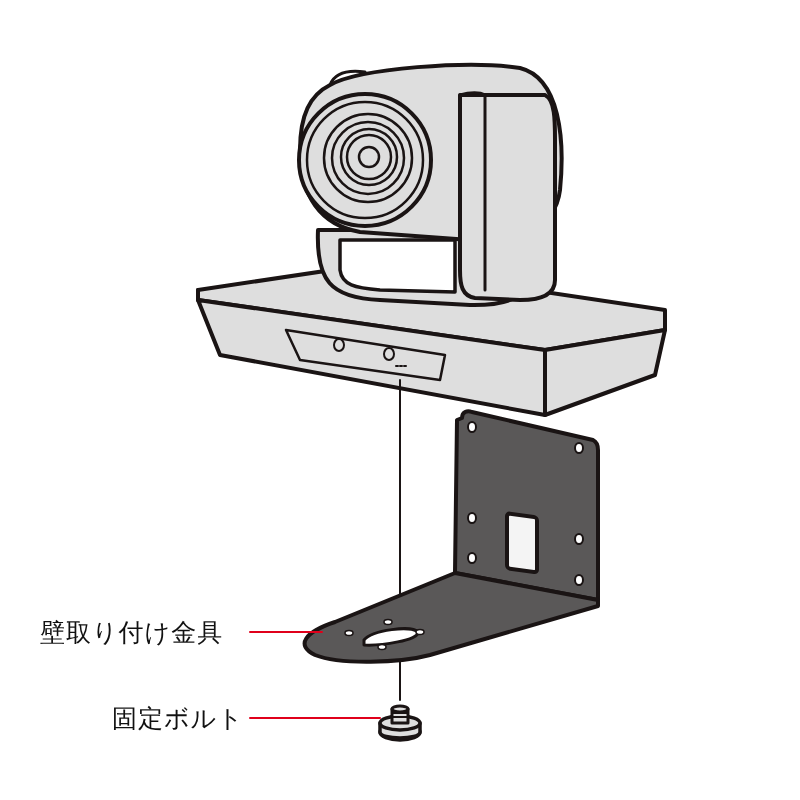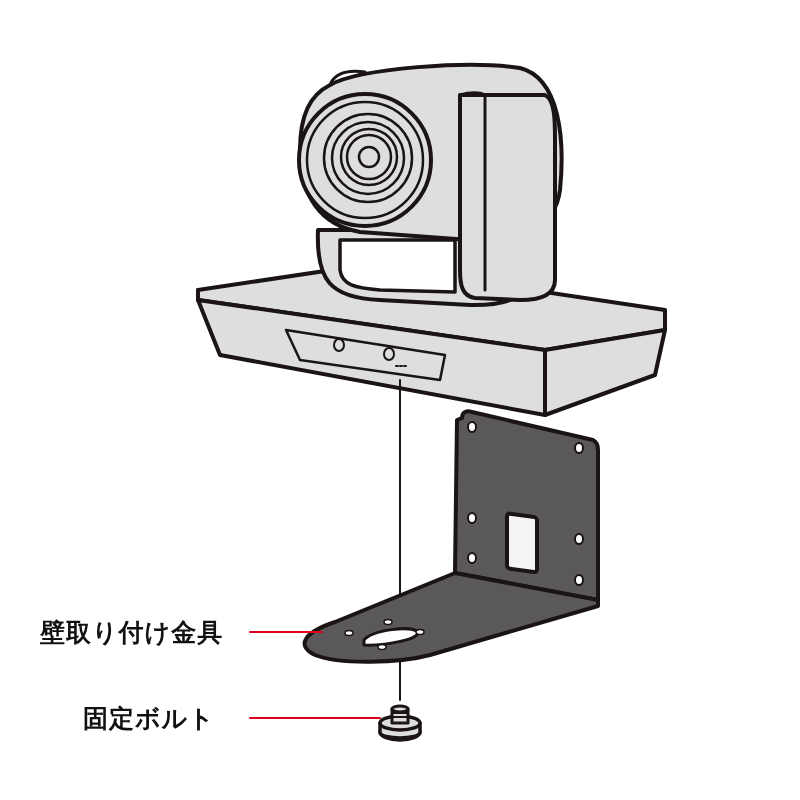--- a/index.html
+++ b/index.html
@@ -1,20 +1,20 @@
 <!DOCTYPE html>
 <html><head>
 <meta charset="utf-8">
 <style>
   html, body { margin: 0; padding: 0; background: #ffffff; }
   body { width: 800px; height: 800px; position: relative; overflow: hidden; font-family: "DejaVu Sans", sans-serif; }
   #illustration { position: absolute; left: 0; top: 0; width: 800px; height: 800px; }
-  .label { position: absolute; font-size: 25px; font-weight: bold; color: #111; letter-spacing: 1px; white-space: nowrap; line-height: 1; }
+  .label { position: absolute; font-size: 25px; font-weight: normal; color: #111; letter-spacing: 1px; white-space: nowrap; line-height: 1; }
   #label-bracket { left: 40px; top: 620px; }
-  #label-bolt { left: 83px; top: 706px; }
+  #label-bolt { left: 112px; top: 706px; }
 </style>
 </head>
 <body>
 
 <svg id="illustration" viewBox="0 0 800 800" xmlns="http://www.w3.org/2000/svg">
   <g stroke="#1a1414" stroke-linejoin="round" stroke-linecap="round">
 
     <g>
       <polygon points="198,290 365,265 665,310 665,330 545,350 198,300" fill="#dedede" stroke-width="4"></polygon>
       <polygon points="198,300 545,350 545,415 220,355" fill="#dedede" stroke-width="4"></polygon>

